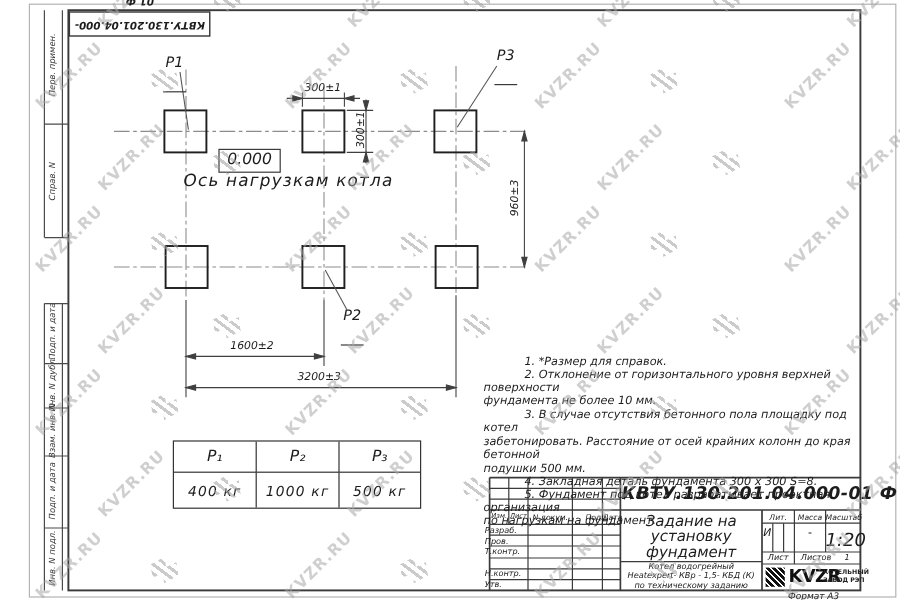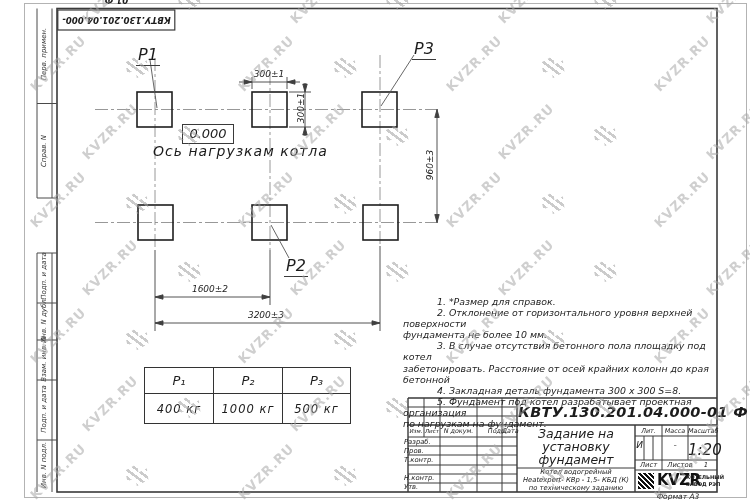--- a/index.html
+++ b/index.html
@@ -13,22 +13,22 @@
   
   #linework{position:absolute;left:0;top:0;z-index:2;}
   
   .vlab{position:absolute;font-style:italic;font-size:7px;color:#333;
         transform:rotate(-90deg);transform-origin:center;white-space:nowrap;text-align:center;}
   
   #elev-box{position:absolute;left:182px;top:124px;width:50px;height:18px;
             border:1.3px solid #3a3a3a;line-height:18px;text-align:center;
             font-style:italic;font-size:13px;z-index:3;background:transparent;}
   
-  .ptlab{position:absolute;font-style:italic;font-size:16px;border-bottom:1px solid #3a3a3a;
-         padding:0 2px 1px 2px;z-index:3;}
+  .ptlab{position:absolute;font-style:italic;font-size:12px;border-bottom:1px solid #3a3a3a;
+         padding:0 2px 17px 2px;z-index:3;}
   .dimlab{position:absolute;font-style:italic;font-size:9px;width:44px;text-align:center;z-index:3;}
   
   #loads{position:absolute;left:144px;top:367px;width:205px;height:55px;z-index:3;
          display:grid;grid-template-columns:69px 69px 67px;grid-template-rows:26px 29px;
          border:1.4px solid #333;text-align:center;}
   #loads .cell{border-right:1px solid #333;border-bottom:1px solid #333;
                display:flex;align-items:center;justify-content:center;font-style:italic;}
   #loads .cell:nth-child(3n){border-right:none;}
   #loads .cell:nth-child(n+4){border-bottom:none;}
   #loads .hd{font-size:13px;}
@@ -175,20 +175,21 @@
     <div class="cell vl">1000 кг</div>
     <div class="cell vl">500 кг</div>
   </div>
 
   <div id="notes">
     <div class="ind">1. *Размер для справок.</div>
     <div class="ind">2. Отклонение от горизонтального уровня верхней поверхности</div>
     <div>фундамента не более 10 мм.</div>
     <div class="ind">3. В случае отсутствия бетонного пола площадку под котел</div>
     <div>забетонировать. Расстояние от осей крайних колонн до края бетонной</div>
+    <div>подушки 500 мм.</div>
     <div class="ind">4. Закладная деталь фундамента  300 х 300 S=8.</div>
     <div class="ind">5. Фундамент под котел разрабатывает проектная организация</div>
     <div>по нагрузкам на фундамент.</div>
   </div>
 
   <div class="lbl tb" id="doc-number">КВТУ.130.201.04.000-01 Ф</div>
 
   <div class="lbl tb tb-title" style="top:427px;">Задание на</div>
   <div class="lbl tb tb-title" style="top:440px;">установку</div>
   <div class="lbl tb tb-title" style="top:453px;">фундамент</div>

